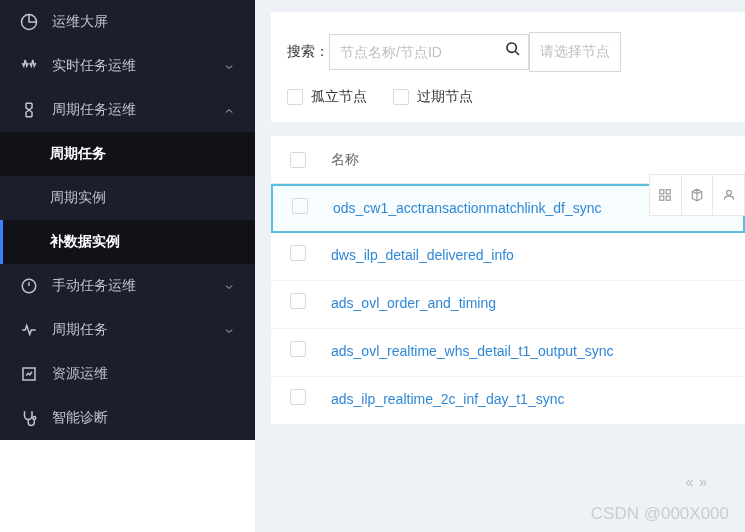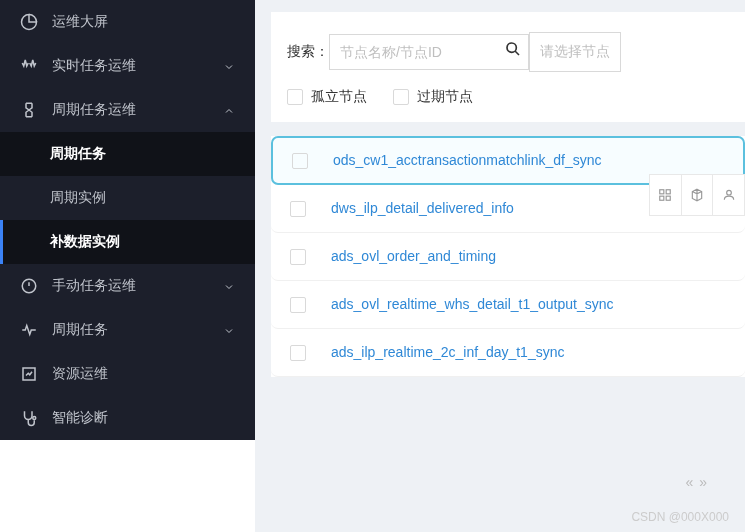--- a/index.html
+++ b/index.html
@@ -26,29 +26,29 @@
     .search-btn { position: absolute; right: 6px; top: 5px; width: 20px; height: 20px; display: flex; align-items: center; justify-content: center; cursor: pointer; }
     .type-select { height: 40px; border: 1px solid #d9d9d9; padding: 0 10px; color: #bfbfbf; font-size: 14px; white-space: nowrap; overflow: hidden; display: flex; align-items: center; min-width: 80px; }
     .checkbox-row { display: flex; gap: 26px; margin-top: 16px; }
     .cb-item { display: flex; align-items: center; gap: 8px; }
     .cb-box { width: 16px; height: 16px; border: 1px solid #d9d9d9; border-radius: 2px; }
     
     .table-panel { background: #fff; margin: 14px 0 0 16px; position: relative; }
     .table-head { display: flex; align-items: center; height: 48px; border-bottom: 1px solid #e8e8e8; }
     .col-check { width: 54px; display: flex; justify-content: center; }
     .col-name { flex: 1; padding-left: 6px; color: #666; }
-    .table-row { display: flex; align-items: center; min-height: 48px; padding: 12px 0; border-bottom: 1px solid #f0f0f0; border-radius: 7px; }
+    .table-row { display: flex; align-items: flex-start; min-height: 48px; padding: 12px 0; border-bottom: 1px solid #f0f0f0; }
     .table-row.selected { border: 2px solid #5bc0de; background: #f7fdff; }
     .row-name { flex: 1; padding-left: 6px; padding-right: 14px; color: #2f88d6; word-break: break-all; line-height: 1.5; cursor: pointer; }
     
     .right-toolbar { position: absolute; right: 0; top: 174px; width: 96px; height: 42px; background: #fff; border: 1px solid #e8e8e8; display: flex; }
     .tool-btn { flex: 1; display: flex; align-items: center; justify-content: center; border-right: 1px solid #e8e8e8; cursor: pointer; color: #999; }
     .tool-btn:last-child { border-right: none; }
     
-    .watermark { position: absolute; right: 16px; bottom: 8px; color: #ccc; font-size: 12px; pointer-events: none; }
+    .watermark { position: absolute; right: 16px; bottom: 8px; color: #ccc; font-size: 17px; pointer-events: none; }
     .pager { position: absolute; right: 38px; bottom: 42px; display: flex; gap: 6px; color: #bbb; font-size: 14px; }
   </style>
 </head>
 <body>
 
 <div class="sidebar">
   <div class="nav-item">
     <span class="nav-icon">
         <svg viewBox="0 0 24 24" fill="none" stroke="currentColor" stroke-width="2">
           <path d="M12 2a10 10 0 1 0 10 10H12V2z"></path>
@@ -154,20 +154,26 @@
         <span>孤立节点</span>
       </div>
       <div class="cb-item">
         <span class="cb-box"></span>
         <span>过期节点</span>
       </div>
     </div>
   </div>
 
   <div class="table-panel">
+    <div class="table-head">
+      <div class="col-check">
+          <span class="cb-box"></span>
+        </div>
+      <div class="col-name">名称</div>
+    </div>
     <div class="table-row selected">
       <div class="col-check">
           <span class="cb-box"></span>
         </div>
       <div class="row-name">ods_cw1_acctransactionmatchlink_df_sync</div>
     </div>
     <div class="table-row">
       <div class="col-check">
           <span class="cb-box"></span>
         </div>

